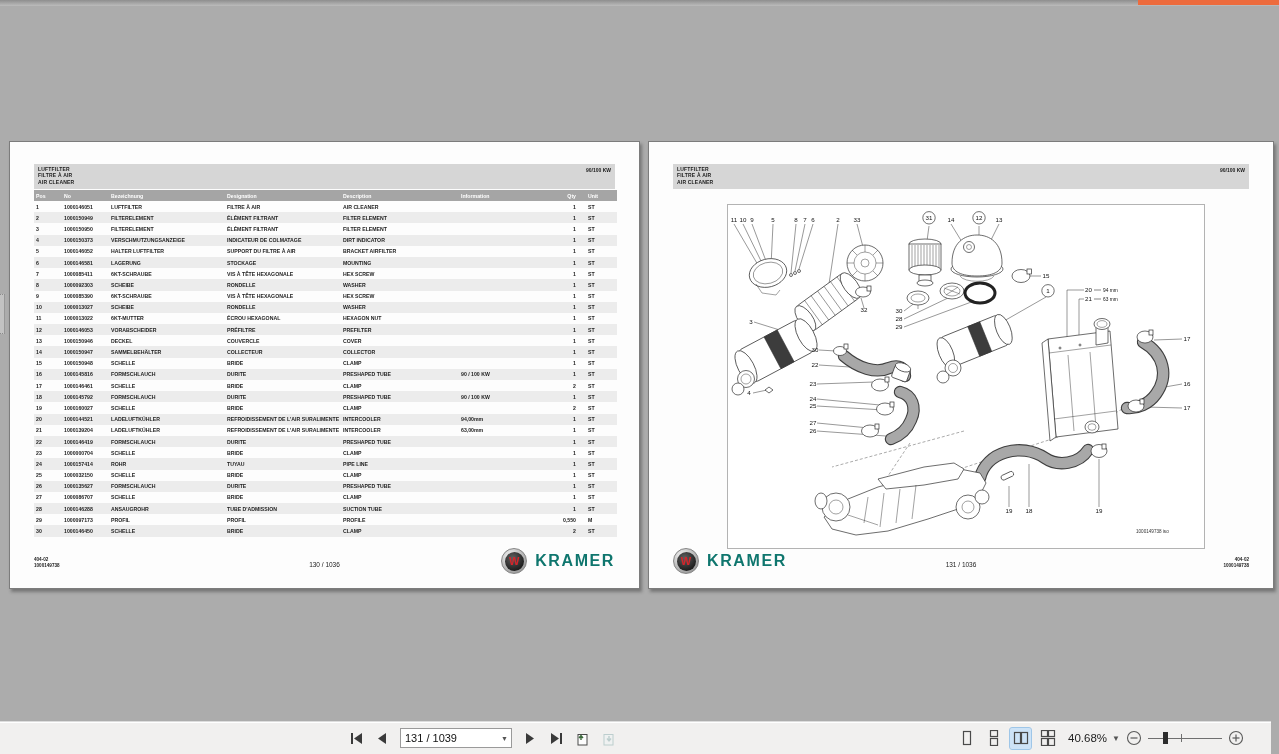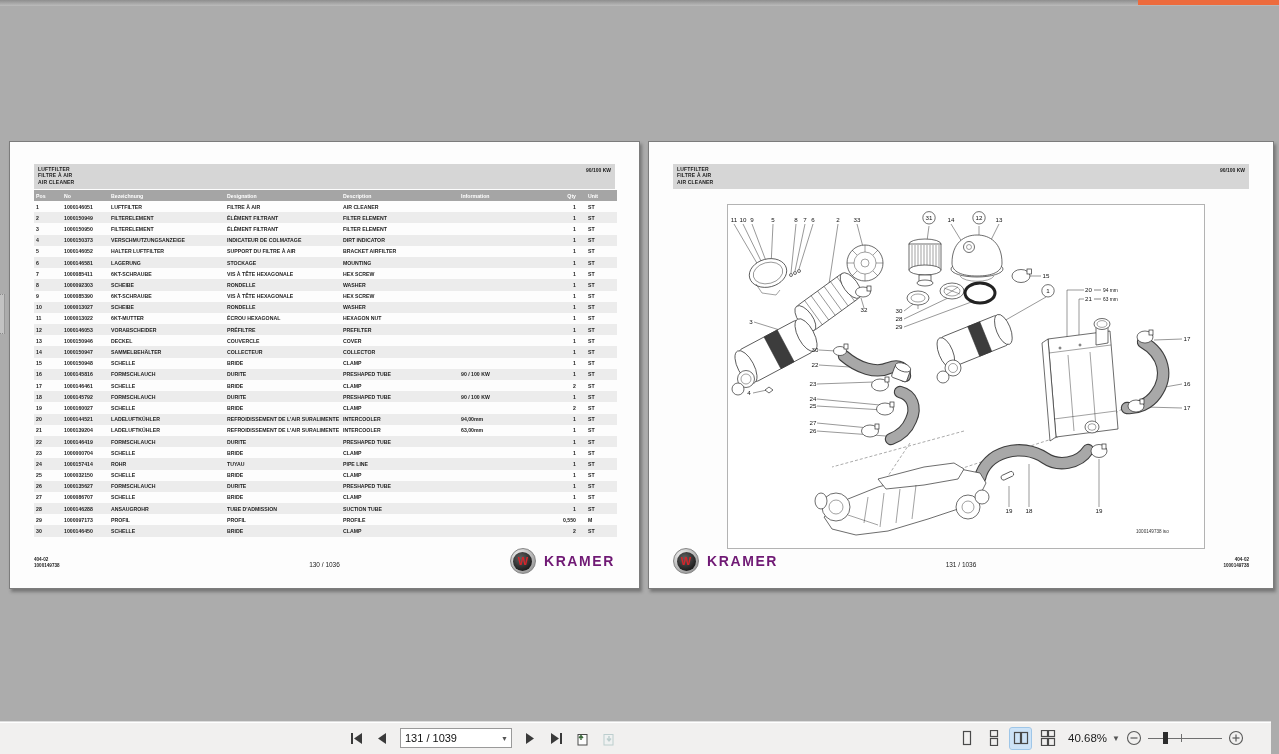--- a/index.html
+++ b/index.html
@@ -25,21 +25,21 @@
 
   .pf-left{position:absolute;left:24px;top:415px;font-size:4.6px;line-height:5.6px;color:#222;font-weight:bold}
   .pf-right{position:absolute;right:24px;top:415px;font-size:4.6px;line-height:5.6px;color:#222;font-weight:bold;text-align:right}
   .pf-center{position:absolute;left:0;right:0;top:419px;text-align:center;font-size:6.5px;color:#222}
   .brand{position:absolute;top:406px;display:flex;align-items:center;gap:8px}
   .brand.at-right{right:24px}
   .brand.at-left{left:24px}
   .brand-circle{width:26px;height:26px;border-radius:50%;background:radial-gradient(circle at 35% 30%,#f6f6f6,#b7b7b7 55%,#7d7d7d);border:1px solid #858585;box-sizing:border-box;display:flex;align-items:center;justify-content:center}
   .brand-inner{width:19px;height:19px;border-radius:50%;background:radial-gradient(circle at 40% 32%,#606060,#1e1e1e 72%);display:flex;align-items:center;justify-content:center}
   .brand-w{color:#d6252b;font-weight:bold;font-size:11px;line-height:1}
-  .brand-text{font-size:14px;font-weight:bold;color:#701a75;letter-spacing:1.6px}
+  .brand-text{font-size:16px;font-weight:bold;color:#0f766e;letter-spacing:1.6px}
 
   .diagram{position:absolute;left:78px;top:62px;width:476px;height:343px;border:1px solid #b3b3b3;box-sizing:content-box;background:#fff}
   .diagram svg{display:block}
   .ln{stroke:#333;stroke-width:.5;fill:none}
   .dash{stroke:#555;stroke-width:.5;fill:none;stroke-dasharray:3 2}
   .pt{stroke:#2e2e2e;stroke-width:.7;fill:#fff}
   .ptn{stroke:#2e2e2e;stroke-width:.45;fill:none}
   .dk{fill:#3c3c3c;stroke:#2e2e2e;stroke-width:.5}
   .hose-e{stroke:#3f3f3f;stroke-width:12.4;fill:none;stroke-linecap:round}
   .hose{stroke:#a8a8a8;stroke-width:10.2;fill:none;stroke-linecap:round}

